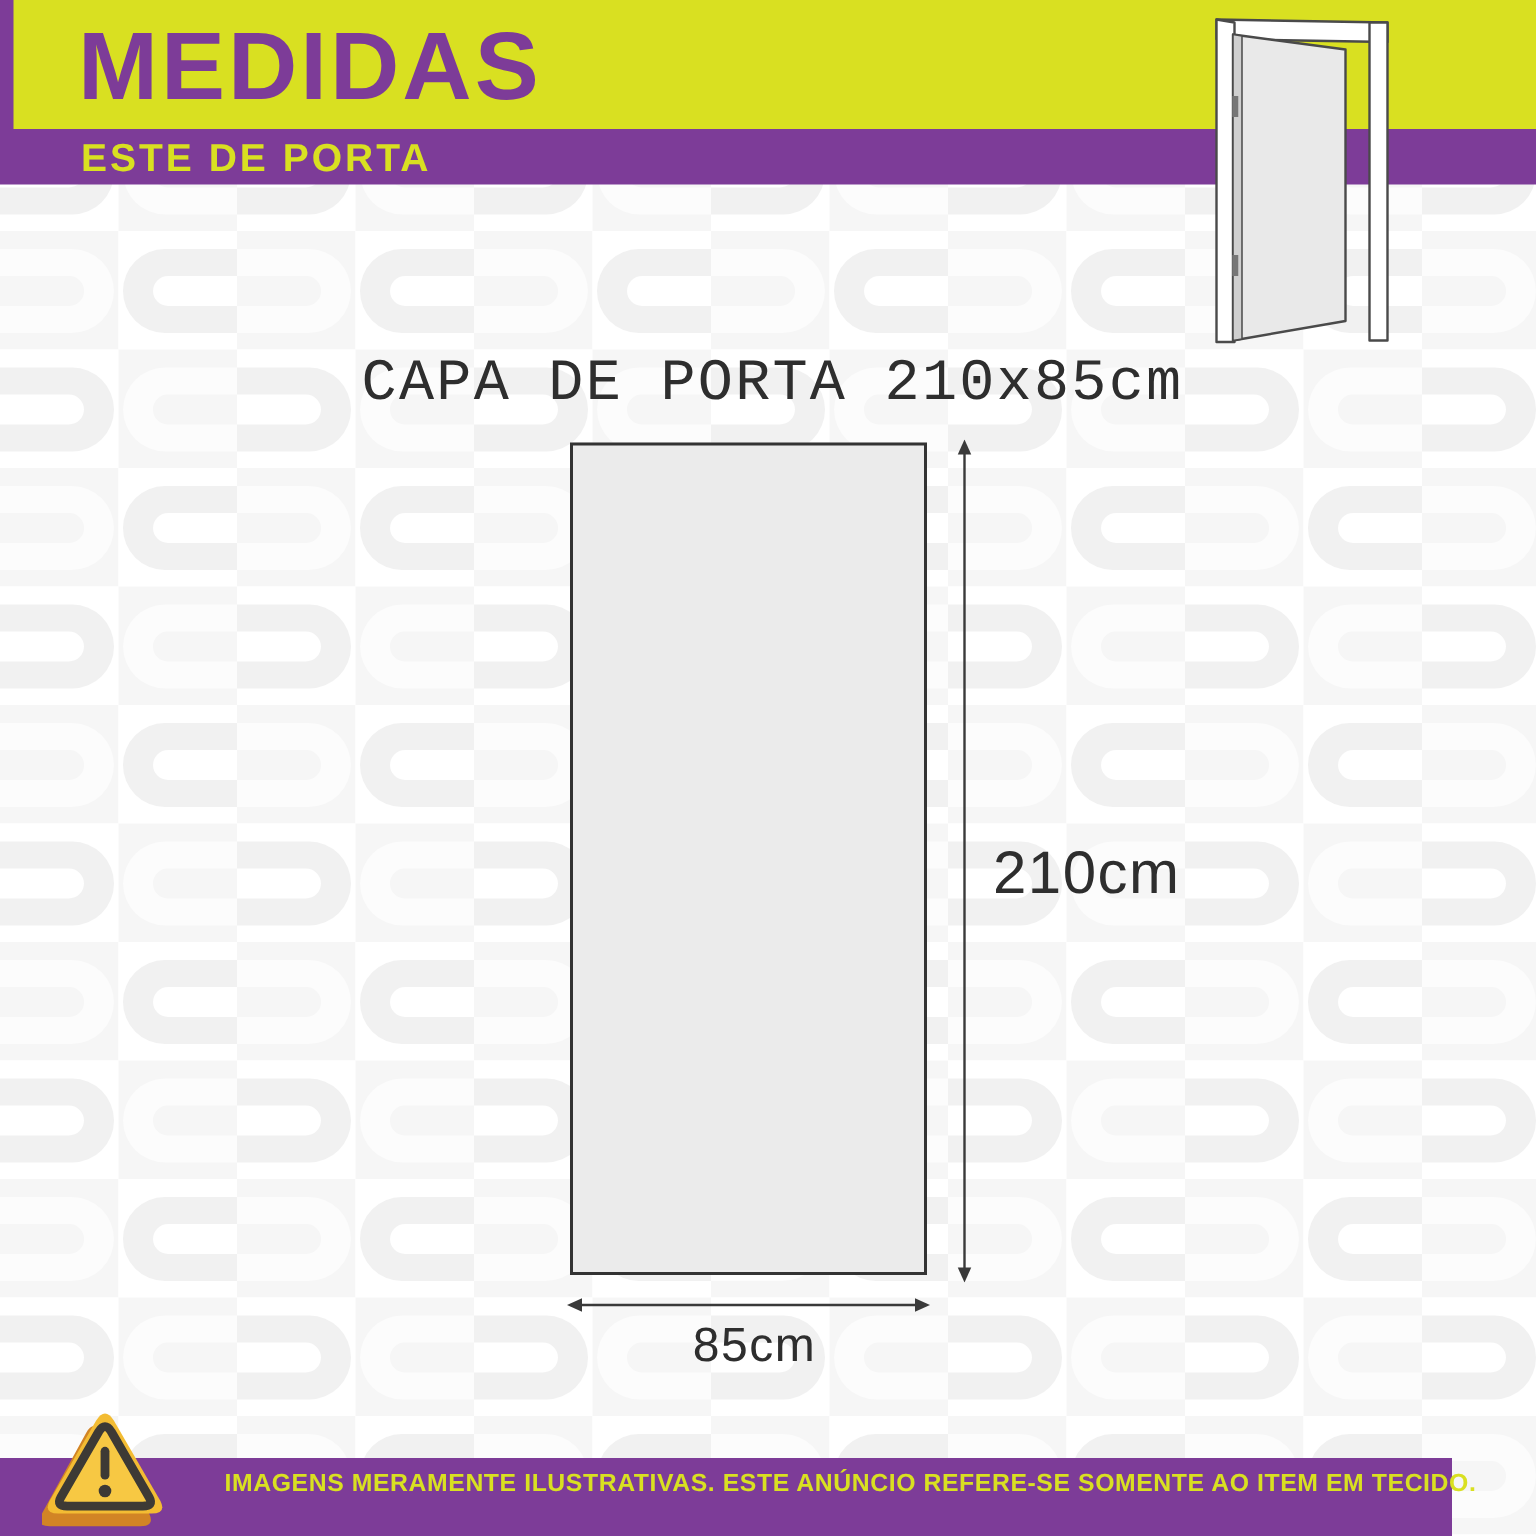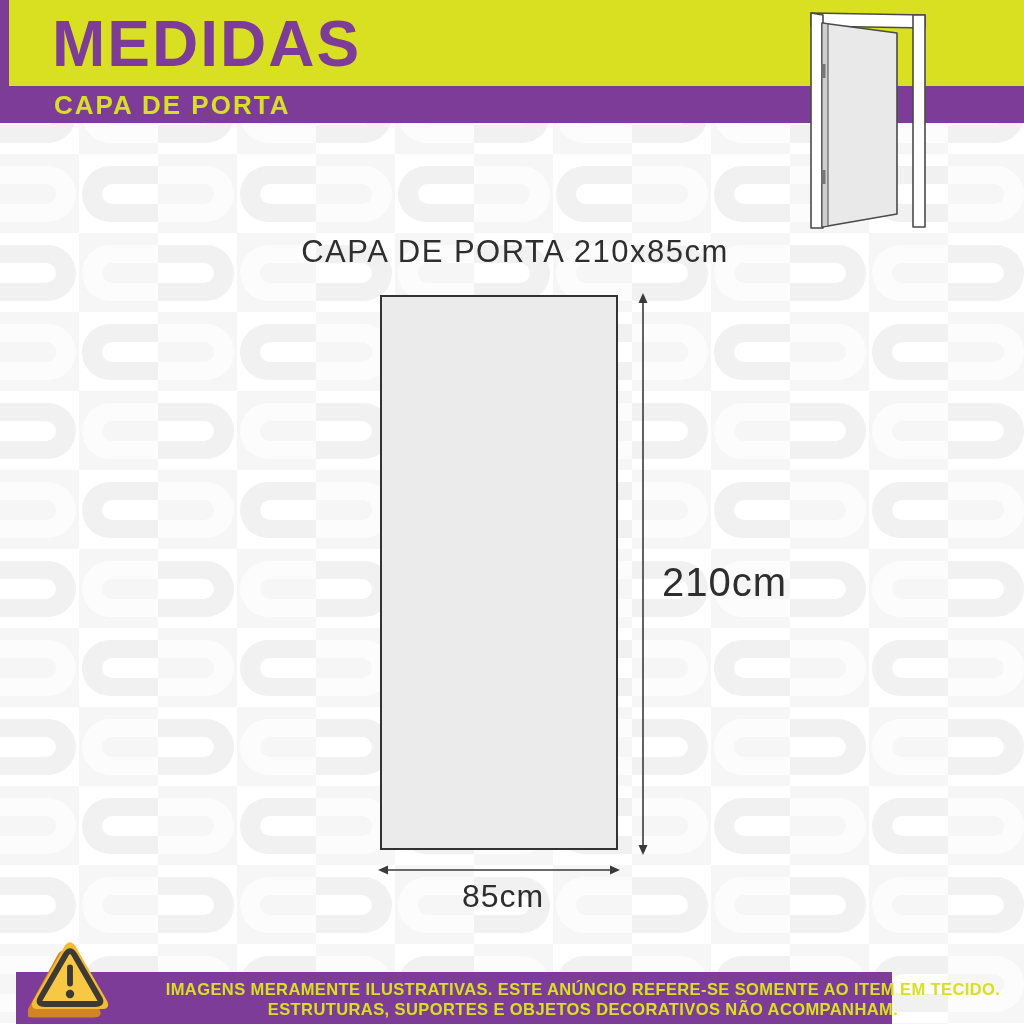--- a/index.html
+++ b/index.html
@@ -37,23 +37,23 @@
     font-size: 26px; font-weight: 700; letter-spacing: 2px;
     color: #d9e021; white-space: nowrap;
   }
 
   
   .door-svg { position: absolute; left: 790px; top: 2px; z-index: 3; }
 
   
   .diagram-caption {
     position: absolute; left: 0; top: 234px; width: 1024px;
-    text-align: center; font-size: 31px; font-weight: 400;
+    text-align: center; font-size: 39px; font-weight: 400;
     letter-spacing: 1.5px; color: #2e2e2e; z-index: 1;
-    padding-left: 6px; box-sizing: border-box;
+    padding-left: 6px; box-sizing: border-box; font-family: Liberation Mono, monospace;
   }
   .panel-rect {
     position: absolute; left: 380px; top: 295px;
     width: 238px; height: 555px; box-sizing: border-box;
     background: #ebebeb; border: 2px solid #333333; z-index: 1;
   }
   .v-arrow { position: absolute; left: 635px; top: 293px; z-index: 1; }
   .h-arrow { position: absolute; left: 378px; top: 862px; z-index: 1; }
   .height-label {
     position: absolute; left: 662px; top: 560px;
@@ -61,21 +61,21 @@
     color: #2e2e2e; z-index: 1; white-space: nowrap;
   }
   .width-label {
     position: absolute; left: 380px; top: 878px; width: 246px;
     text-align: center; font-size: 32px; font-weight: 400;
     letter-spacing: 1px; color: #2e2e2e; z-index: 1;
   }
 
   
   .footer-band {
-    position: absolute; left: 16px; top: 972px; width: 876px; height: 52px;
+    position: absolute; left: 0; top: 972px; width: 968px; height: 52px;
     background: #7d3c98; z-index: 2;
   }
   .footer-text {
     position: absolute; left: 110px; top: 7px; width: 914px;
     text-align: center; color: #d9e021;
     font-size: 16.5px; font-weight: 700; letter-spacing: 0.4px;
     line-height: 20px;
   }
   .warning-svg { position: absolute; left: 28px; top: 938px; z-index: 3; }
 </style>
@@ -98,21 +98,21 @@
       </pattern>
     </defs>
     <rect x="0" y="0" width="1024" height="1024" fill="url(#bgpat)"></rect>
   </svg>
 
   <div class="band-yellow">
     <div class="header-left-accent"></div>
     <div class="header-title">MEDIDAS</div>
   </div>
   <div class="band-purple-sub">
-    <div class="header-subtitle">CAPA DE PORTA</div>
+    <div class="header-subtitle">ESTE DE PORTA</div>
   </div>
 
   <svg class="door-svg" width="150" height="240" viewBox="0 0 150 240">
 
     <polygon points="21,11 135,13 135,26 21,24" fill="#ffffff" stroke="#4a4a4a" stroke-width="1.6" stroke-linejoin="round"></polygon>
 
     <polygon points="123,13 135,13 135,225 123,225" fill="#ffffff" stroke="#4a4a4a" stroke-width="1.6" stroke-linejoin="round"></polygon>
 
     <polygon points="21,11 33,13 33,226 21,226" fill="#ffffff" stroke="#4a4a4a" stroke-width="1.6" stroke-linejoin="round"></polygon>
 
@@ -138,21 +138,20 @@
     <polygon points="0,8 10,3.5 10,12.5" fill="#3a3a3a"></polygon>
     <polygon points="242,8 232,3.5 232,12.5" fill="#3a3a3a"></polygon>
   </svg>
 
   <div class="height-label">210cm</div>
   <div class="width-label">85cm</div>
 
   <div class="footer-band">
     <div class="footer-text">
       <div>IMAGENS MERAMENTE ILUSTRATIVAS. ESTE ANÚNCIO REFERE-SE SOMENTE AO ITEM EM TECIDO.</div>
-      <div>ESTRUTURAS, SUPORTES E OBJETOS DECORATIVOS NÃO ACOMPANHAM.</div>
     </div>
   </div>
 
   <svg class="warning-svg" width="84" height="80" viewBox="0 0 100 94">
 
     <path d="M38,16 Q44,5 51,16 L88,80 Q93,90 81,90 L9,90 Q-3,90 3,80 Z" fill="#d28425" transform="translate(-3,4)"></path>
 
     <path d="M43,10 Q50,-1 57,10 L94,74 Q99,84 87,84 L13,84 Q1,84 6,74 Z" fill="#f3bc33"></path>
 
     <path d="M45,19 Q50,11 55,19 L85,71 Q89,78 80,78 L20,78 Q11,78 15,71 Z" fill="#f7c843" stroke="#3d3a35" stroke-width="7" stroke-linejoin="round"></path>

